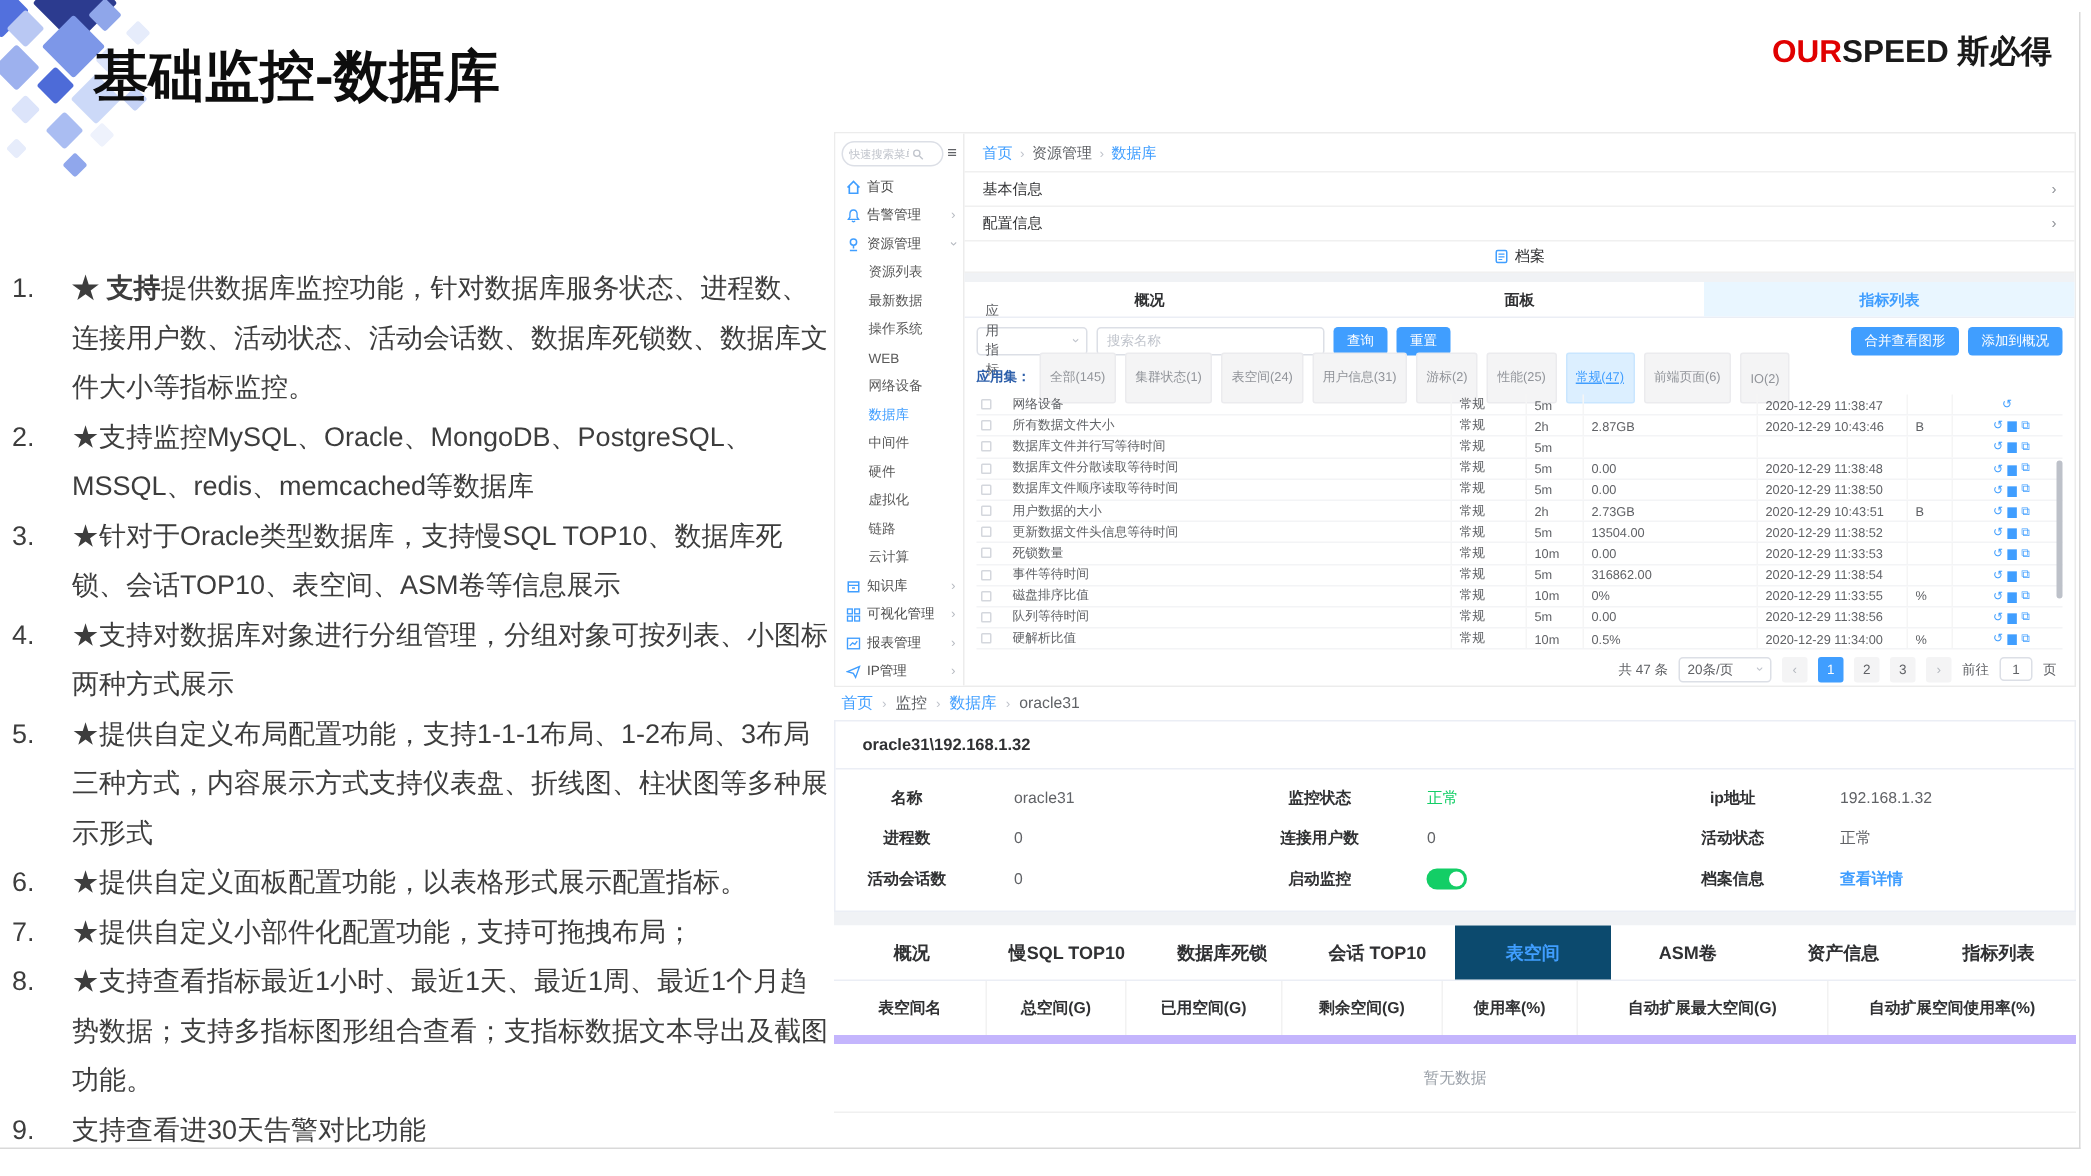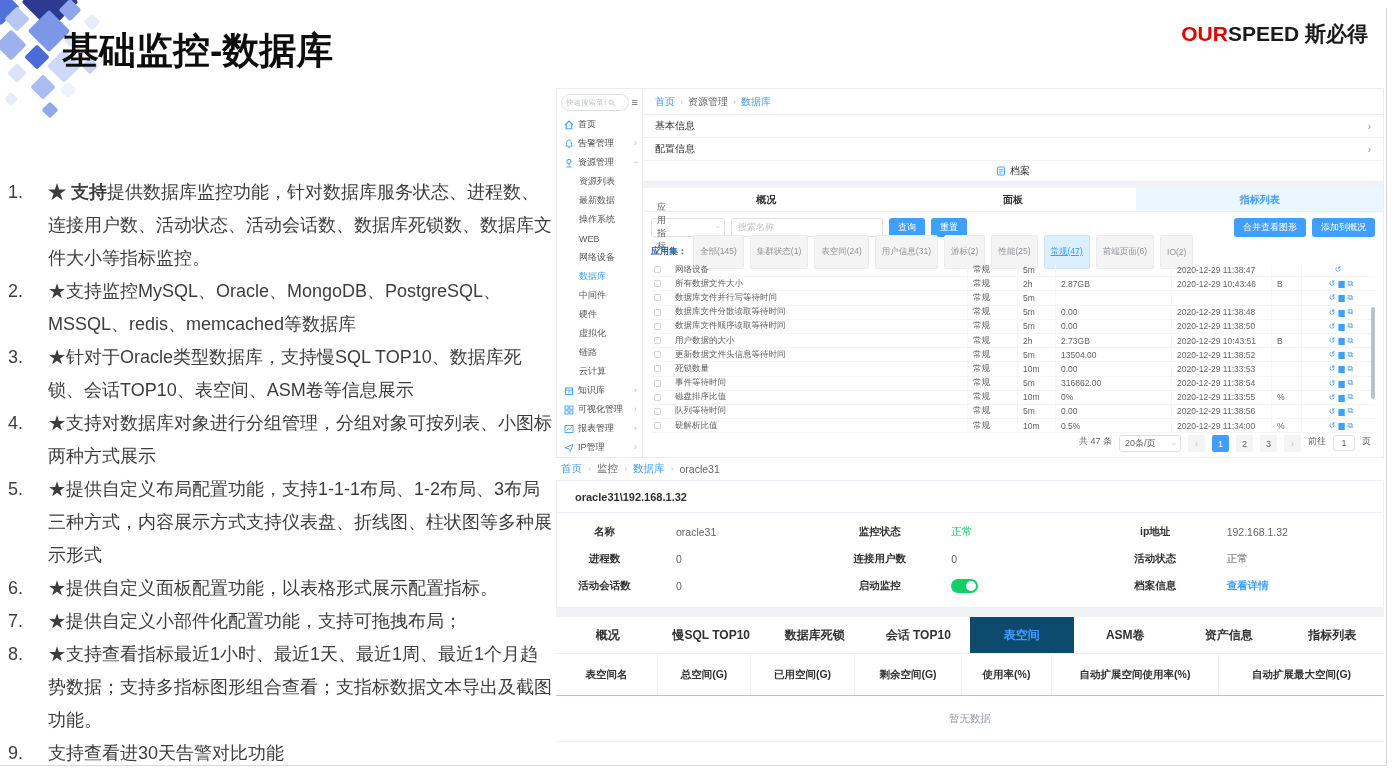--- a/index.html
+++ b/index.html
@@ -66,21 +66,21 @@
   .chip.active { background:#dcefff; border-color:#c9e6ff; color:#409EFF;text-decoration:underline; }
 
   .tablewrap { position:relative; margin:2px 8px 0 8px; flex:1; }
   .trow { display:grid; grid-template-columns:24px 292px 50px 38px 116px 100px 30px 1fr; align-items:stretch; height:14.2px; border-bottom:1px solid #f3f4f6; font-size:8.5px; color:#606266; }
   .trow > div { display:flex; align-items:center; overflow:hidden; white-space:nowrap; }
   .trow .cl { border-left:1px solid #f5f5f5; padding-left:5px; }
   .cb { width:7px; height:7px; border:1px solid #d4d7dd; border-radius:1px; background:#fff; margin-left:3px; cursor:pointer; }
   .acts { color:#409EFF; gap:3px; font-size:8px; justify-content:center; cursor:pointer; }
   .vscroll { position:absolute; right:0px; top:44px; width:4px; height:92px; background:#bdc1c9; border-radius:2px; }
 
-  .pagerow { height:22px; display:flex; justify-content:flex-end; gap:7px; padding-right:12px; font-size:9px; color:#606266; }
+  .pagerow { height:22px; display:flex; align-items:center; justify-content:flex-end; gap:7px; padding-right:12px; font-size:9px; color:#606266; }
   .psel { width:62px; height:17px; }
   .pbtn { min-width:17px; height:17px; background:#f4f4f5; border-radius:2px; display:flex; align-items:center; justify-content:center; font-size:9px; color:#606266; cursor:pointer; padding:0 3px; }
   .pbtn.arrow { color:#b4b8bf; }
   .pbtn.active { background:#409EFF; color:#fff; }
   .ginput { width:22px; height:16px; border:1px solid #dcdfe6; border-radius:3px; text-align:center; font-size:9px; color:#606266; outline:none; }
 
   
   .shot2 { position:absolute; left:556px; top:458px; width:828px; height:292px; background:#fff; display:flex; flex-direction:column; }
   .crumb2 { height:22px; display:flex; align-items:center; gap:6px; padding-left:5px; font-size:10.5px; }
   .card2 { border:1px solid #ebeef5; }
@@ -90,21 +90,21 @@
   .ilabel { width:95px; text-align:center; font-weight:bold; color:#303133; flex:0 0 auto; }
   .ivalue { margin-left:24px; color:#606266; }
   .ivalue.green { color:#13ce66; }
   .ivalue.link { color:#409EFF; font-weight:bold; cursor:pointer; }
   .toggle { margin-left:24px; width:27px; height:14px; border-radius:7px; background:#13ce66; position:relative; cursor:pointer; }
   .toggle::after { content:""; position:absolute; right:2px; top:2px; width:10px; height:10px; border-radius:50%; background:#fff; }
   .graygap2 { height:9px; background:#f0f2f5; }
   .tabs2 { height:37px; display:flex; background:#fff; border-bottom:1px solid #ebeef5; }
   .tab2 { flex:1; display:flex; align-items:center; justify-content:center; font-size:12px; font-weight:bold; color:#303133; cursor:pointer; white-space:nowrap; }
   .tab2.active { background:#0c4a6e; color:#409EFF; }
-  .head2 { display:grid; grid-template-columns:101fr 93fr 104fr 107fr 90fr 167fr 166fr; height:42px; border-bottom:1px solid #c4b5fd; }
+  .head2 { display:grid; grid-template-columns:101fr 93fr 104fr 107fr 90fr 167fr 166fr; height:42px; border-bottom:6px solid #c4b5fd; }
   .head2 > div { display:flex; align-items:center; justify-content:center; font-size:10.5px; font-weight:bold; color:#303133; }
   .head2 > div + div { border-left:1px solid #f2f2f2; }
   .empty2 { height:46px; display:flex; align-items:center; justify-content:center; color:#9aa0a8; font-size:10.5px; border-bottom:1px solid #f0f0f0; }
 </style>
 </head>
 <body>
 
 <div class="slide">
   <div class="edge-r"></div>
   <div class="edge-b"></div>
@@ -590,18 +590,18 @@
       <div class="tab2">资产信息</div>
       <div class="tab2">指标列表</div>
     </div>
 
     <div class="head2">
       <div>表空间名</div>
       <div>总空间(G)</div>
       <div>已用空间(G)</div>
       <div>剩余空间(G)</div>
       <div>使用率(%)</div>
+      <div>自动扩展最大空间(G)</div>
       <div>自动扩展空间使用率(%)</div>
-      <div>自动扩展最大空间(G)</div>
     </div>
     <div class="empty2">暂无数据</div>
   </div>
 </div>
 
 </body></html>

